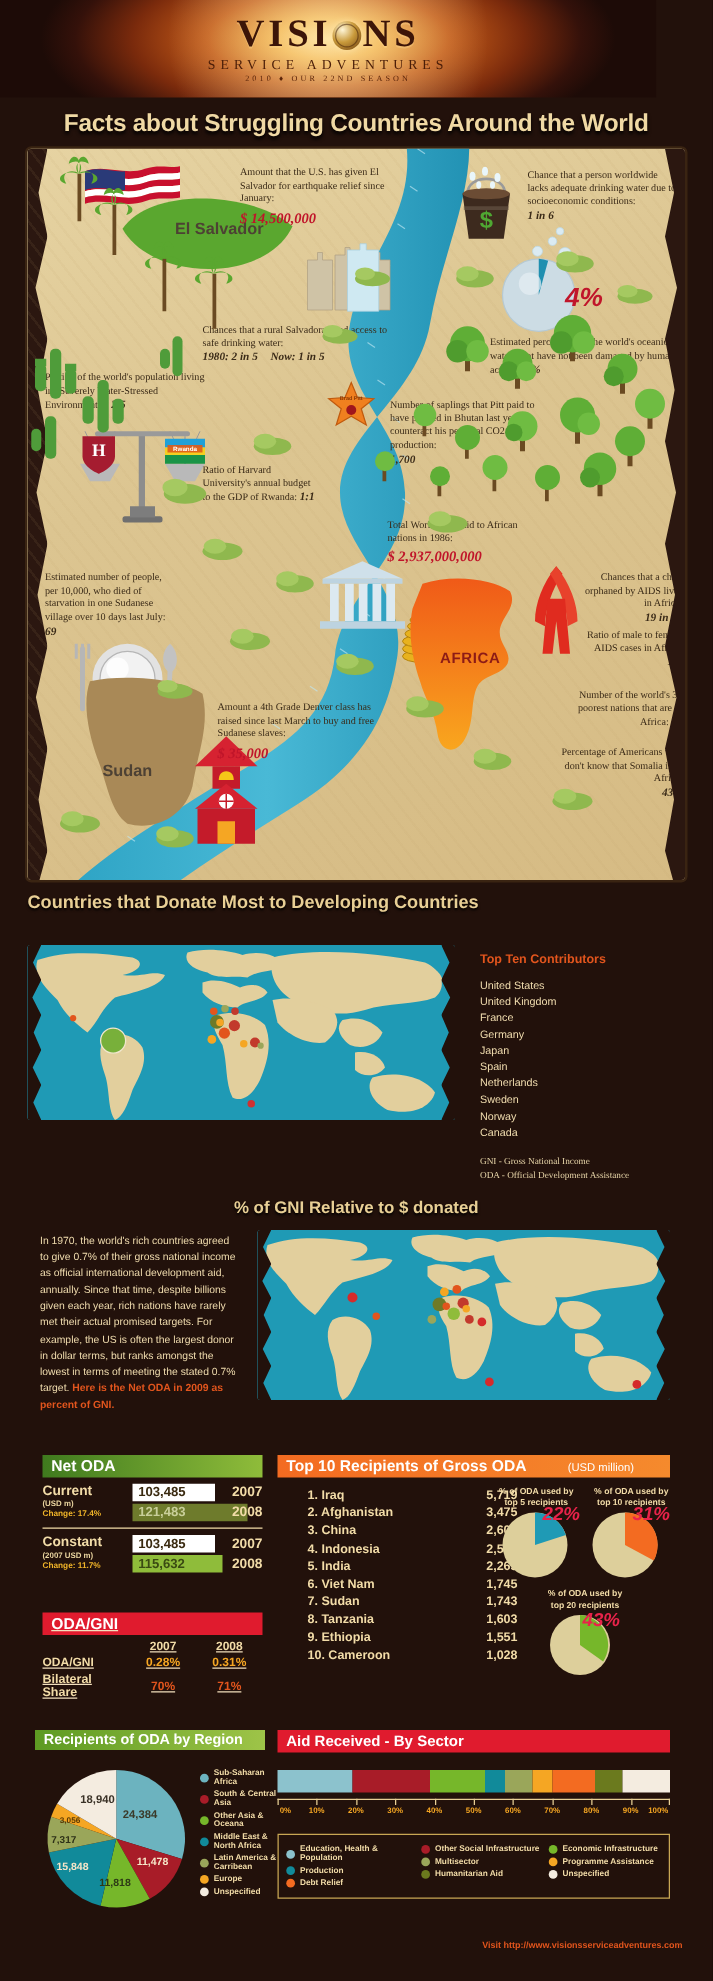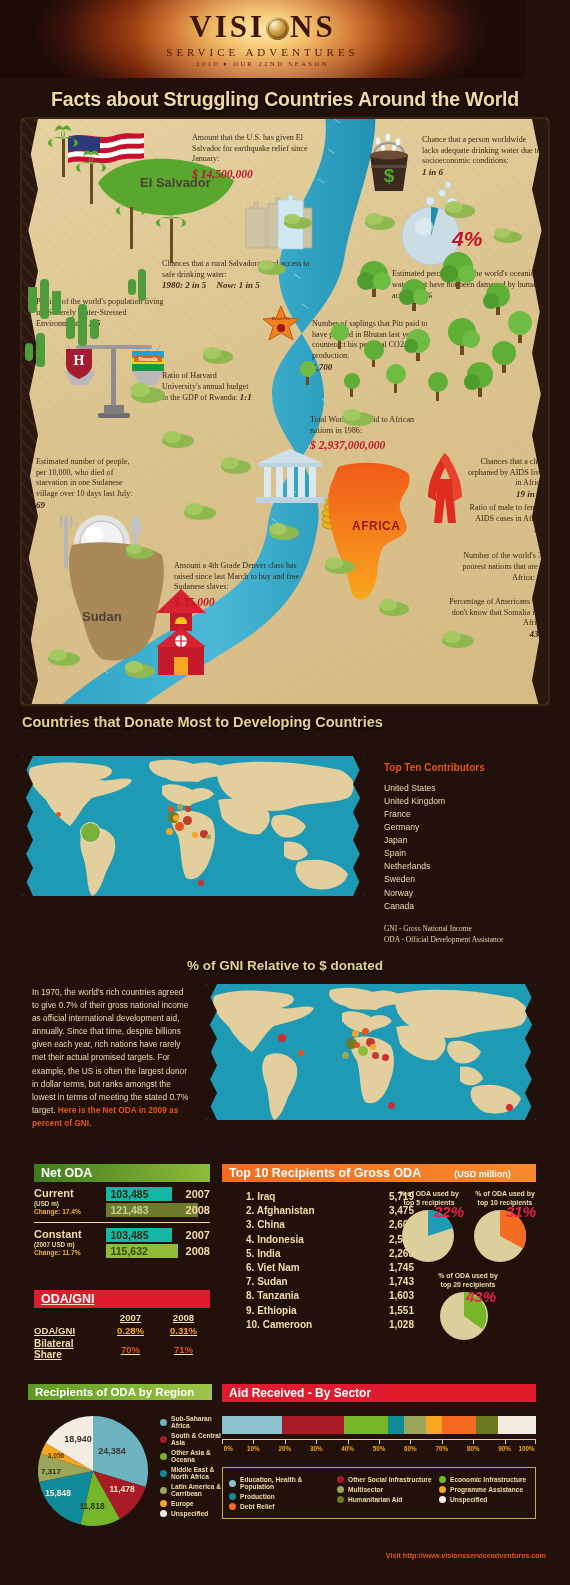--- a/index.html
+++ b/index.html
@@ -86,21 +86,21 @@
   .grn{background:linear-gradient(90deg,#3f7a1e,#8fbc3a);}
   .red{background:#e01b2e;}
   .org{background:linear-gradient(90deg,#f36b21,#f58a2d);}
   .lgrn{background:linear-gradient(90deg,#5d9a22,#9ec448);}
 
   .odarow{display:flex;align-items:center;margin-bottom:2px;}
   .lbl{width:74px;font-size:11px;font-weight:bold;color:#f2dca8;line-height:1.05;}
   .lbl small{display:block;font-size:6.3px;font-weight:bold;color:#e9d49f;margin-top:1px;}
   .lbl .chg{display:block;font-size:6.6px;color:#f0b429;font-weight:bold;margin-top:1px;}
   .valbox{font-size:10.5px;font-weight:bold;padding:1px 5px;color:#3a2a10;}
-  .v2007{background:#14b8a6;width:56px;}
+  .v2007{background:#ffffff;width:56px;}
   .v2008a{background:#6e7b2c;color:#c9cf9a;width:82px;}
   .v2008b{background:#8fbc3a;color:#3a4a12;width:62px;}
   .yr{margin-left:auto;font-size:11px;font-weight:bold;color:#f2dca8;}
 
   .gnitbl{font-size:9.6px;font-weight:bold;}
   .gnitbl td{padding:1px 0;}
   .gnitbl .h{color:#f2dca8;text-align:center;}
   .gnitbl .k{color:#f2dca8;}
   .gnitbl .vv{color:#f5a623;text-align:center;}
   .gnitbl .vv2{color:#e2551d;text-align:center;}
@@ -718,21 +718,21 @@
         <td class="vv2">70%</td>
         <td class="vv2">71%</td>
       </tr>
     </tbody>
       </table>
   </div>
 
   <div style="position:absolute;left:222px;top:1164px;width:314px;">
     <div class="bar-hd org">
       <span>Top 10 Recipients of Gross ODA</span>
-      <span style="font-size:9px;font-weight:bold;padding-left:30px;">(USD million)</span>
+      <span style="font-size:9px;font-weight:normal;padding-left:30px;">(USD million)</span>
     </div>
   </div>
 
   <div class="reclist" style="position:absolute;left:246px;top:1190px;">
     <div class="rw">
         <span class="nm"><span>1.</span> <span>Iraq</span></span>
         <span class="nb">5,719</span>
       </div>
     <div class="rw">
         <span class="nm"><span>2.</span> <span>Afghanistan</span></span>

